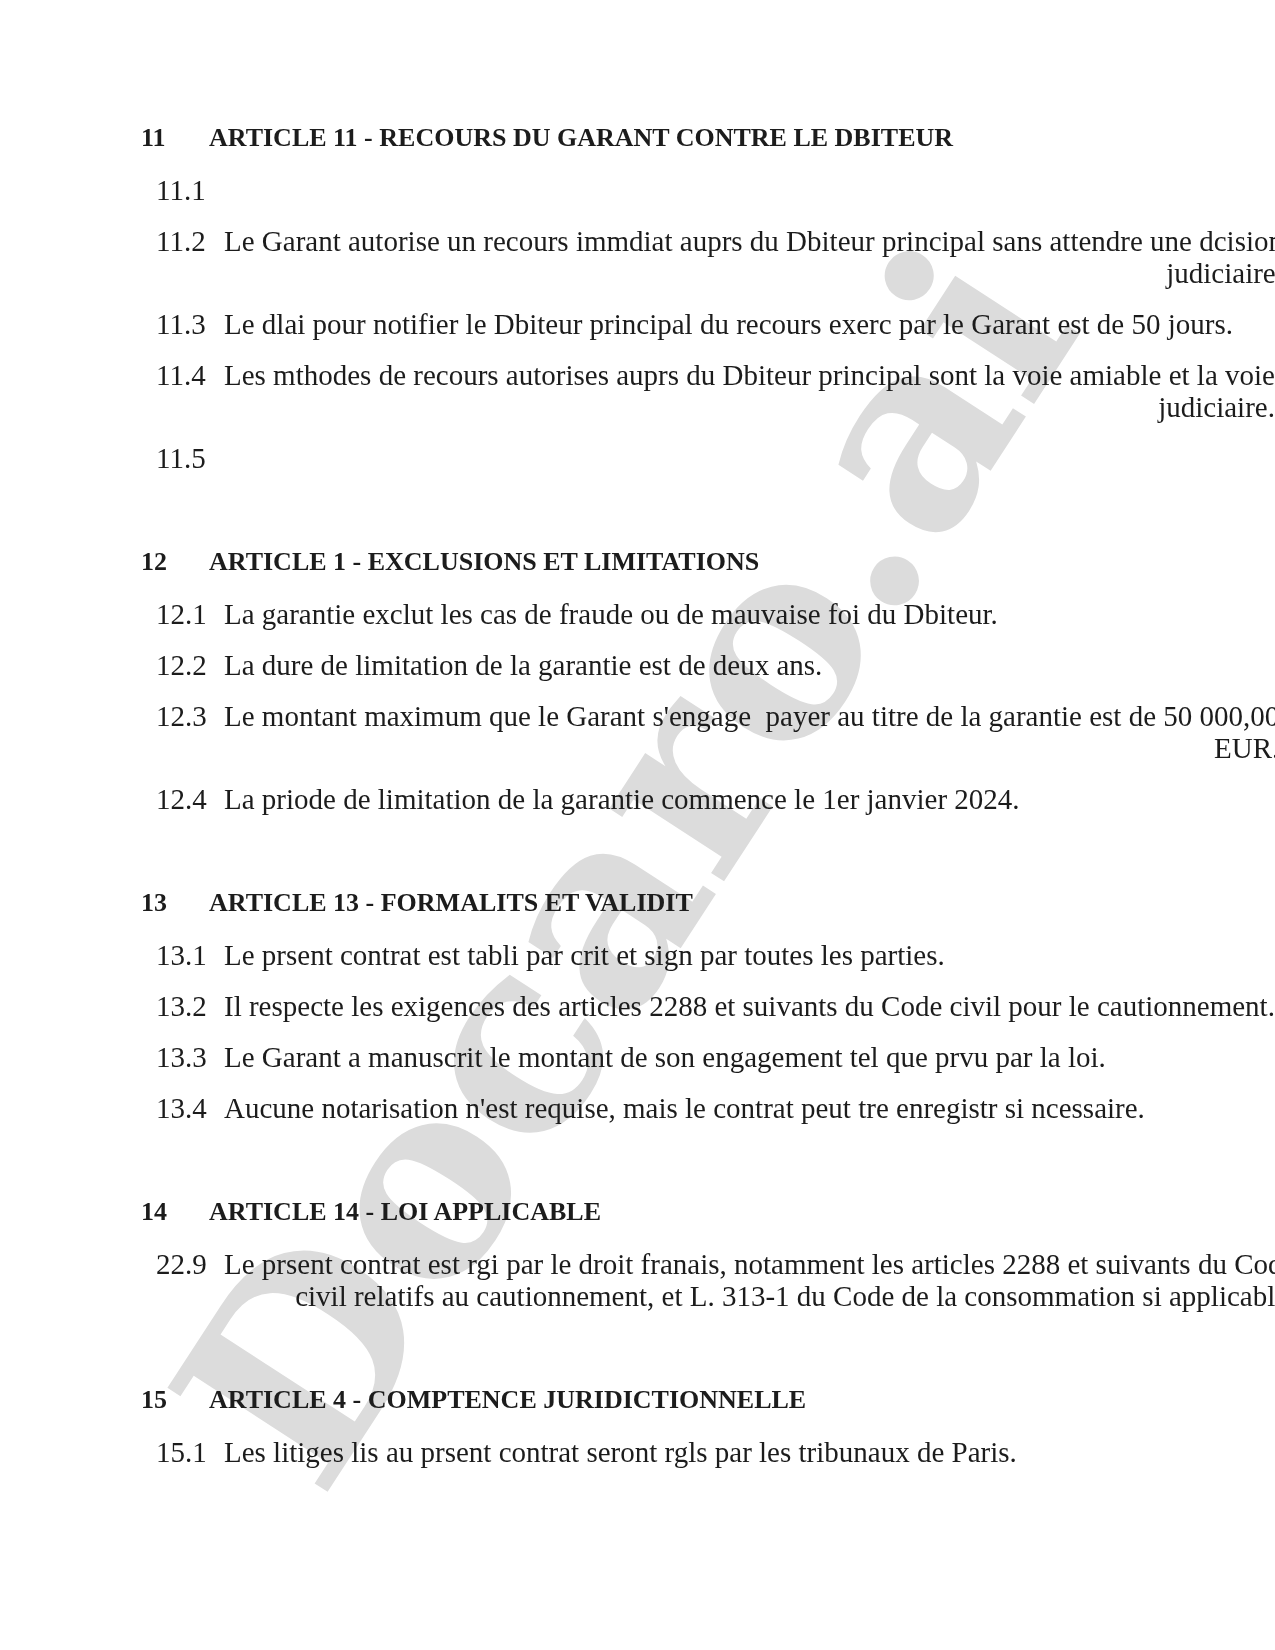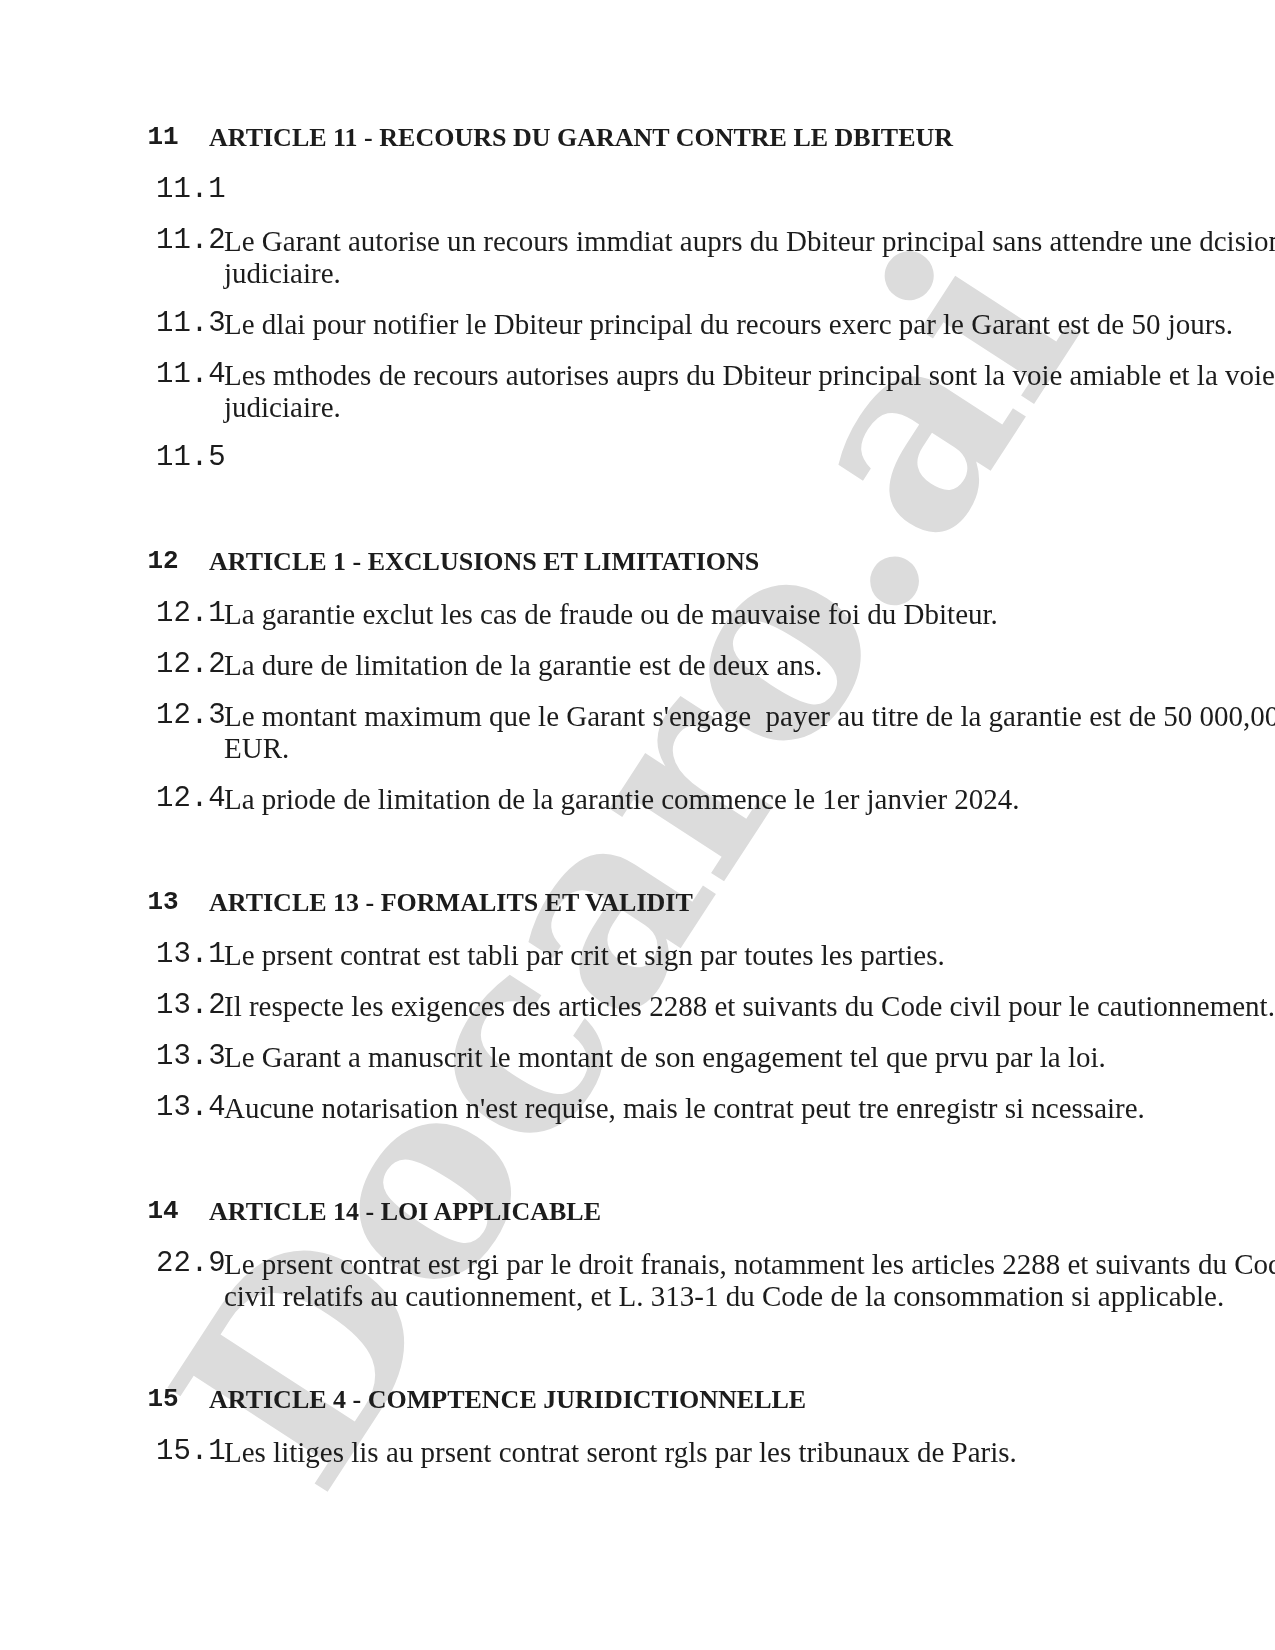--- a/index.html
+++ b/index.html
@@ -28,27 +28,27 @@
   }
   .content {
     position: relative;
     z-index: 1;
     padding: 121px 0 0 141px;
   }
   .row { display: flex; align-items: flex-start; }
   .num {
     flex: 0 0 44px;
     width: 44px;
-    text-align: center;
+    text-align: left;
     white-space: nowrap;
-    font-family: Liberation Mono, monospace;
   }
   .txt {
     margin-left: 24px;
     white-space: pre;
+    text-align: right;
   }
   .heading {
     font-weight: bold;
     font-size: 26px;
     line-height: 33px;
     margin: 71px 0 20px 0;
   }
   .content > .heading:first-child { margin-top: 0; }
   .clause {
     font-size: 29px;

